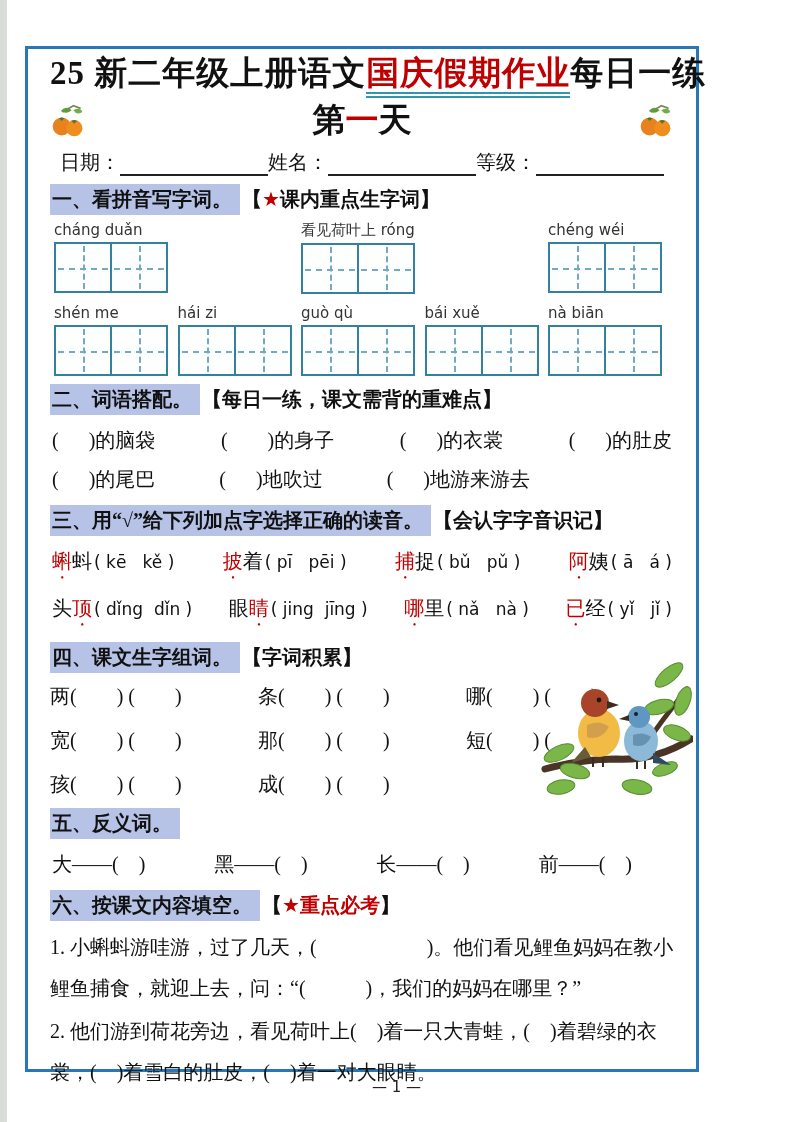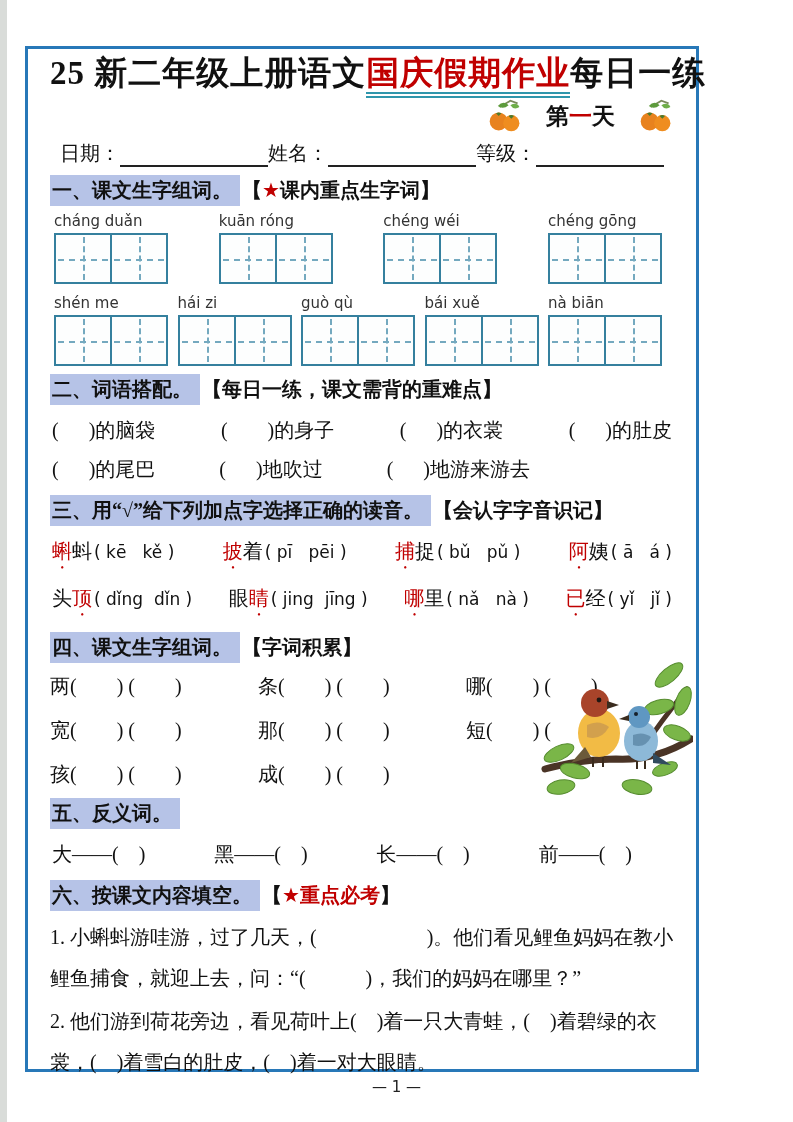--- a/index.html
+++ b/index.html
@@ -9,21 +9,21 @@
     overflow:hidden;
   }
   .scan-edge{position:absolute;left:0;top:0;width:7px;height:1122px;background:#d9dcd9;}
   .sheet-frame{
     position:absolute;left:25px;top:46px;width:674px;height:1026px;
     border:3px solid #2878b8;box-sizing:border-box;padding:4px 22px 0 22px;
     background:#fff;
   }
   .title{font-size:33px;font-weight:bold;text-align:center;line-height:1.25;letter-spacing:1px;white-space:nowrap;}
   .title-red{color:#c00000;border-bottom:6px double #2f96ac;padding-bottom:1px;}
-  .day-line{display:flex;align-items:center;justify-content:flex-end;gap:23px;font-size:23px;font-weight:bold;margin:4px 0 2px;}
+  .day-line{display:flex;align-items:center;justify-content:space-between;gap:23px;font-size:33px;font-weight:bold;margin:4px 0 2px;}
   .day-red{color:#c00000;}
   .fruit{width:36px;height:36px;}
   .meta-line{display:flex;justify-content:center;font-size:20px;margin:6px 0 8px;}
   .meta-field{display:flex;align-items:flex-end;}
   .blank{display:inline-block;border-bottom:2px solid #222;height:22px;}
   .b150{width:148px;} .b130{width:128px;}
   .sec-head{margin:8px 0 6px;font-size:20px;font-weight:bold;display:flex;align-items:baseline;white-space:nowrap;}
   .hl{background:#b6c3e7;padding:2px 8px 2px 2px;}
   .tag{margin-left:2px;}
   .star{color:#c00000;}
@@ -89,47 +89,40 @@
         <span>姓名：</span>
         <span class="blank b150"></span>
       </span>
     <span class="meta-field">
         <span>等级：</span>
         <span class="blank b130"></span>
       </span>
   </div>
 
   <div class="sec-head">
-    <span class="hl">一、课文生字组词。</span>
+    <span class="hl">一、看拼音写字词。</span>
     <span class="tag"><span>【</span><span class="star">★</span><span>课内重点生字词</span><span>】</span></span>
   </div>
   <div class="pinyin-row">
     <div class="pp-col">
         <span class="pp-label">cháng  duǎn</span>
         <div class="grid-pair">
           <div class="tzg-cell"></div>
           <div class="tzg-cell"></div>
         </div>
       </div>
     <div class="pp-col">
-        <span class="pp-label">kuān   róng</span>
+        <span class="pp-label">看见荷叶上   róng</span>
         <div class="grid-pair">
           <div class="tzg-cell"></div>
           <div class="tzg-cell"></div>
         </div>
       </div>
     <div class="pp-col">
         <span class="pp-label">chéng   wéi</span>
-        <div class="grid-pair">
-          <div class="tzg-cell"></div>
-          <div class="tzg-cell"></div>
-        </div>
-      </div>
-    <div class="pp-col">
-        <span class="pp-label">chéng  gōng</span>
         <div class="grid-pair">
           <div class="tzg-cell"></div>
           <div class="tzg-cell"></div>
         </div>
       </div>
   </div>
   <div class="pinyin-row" style="margin-top:10px;">
     <div class="pp-col">
         <span class="pp-label">shén    me</span>
         <div class="grid-pair">

